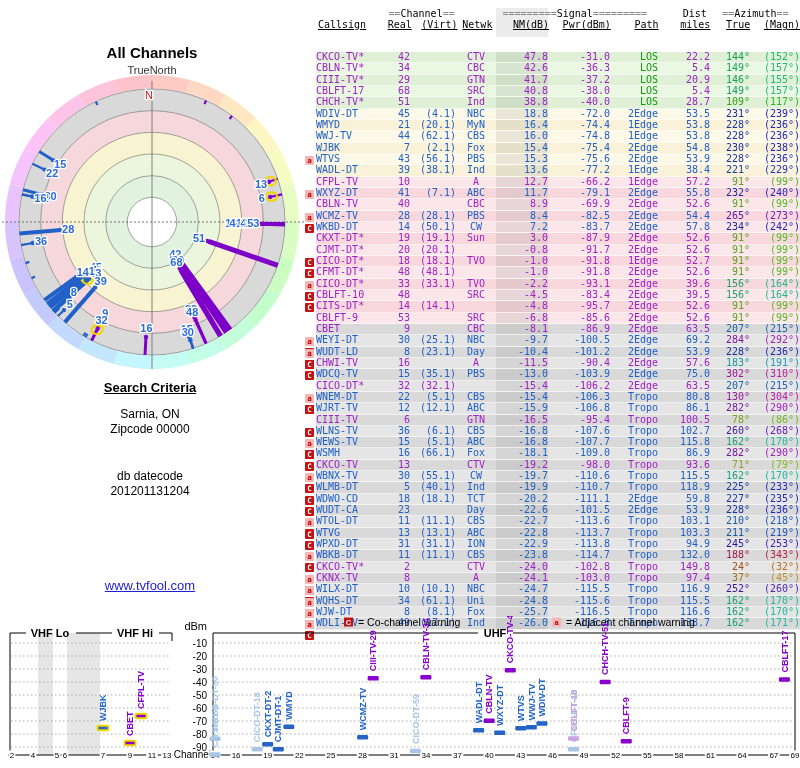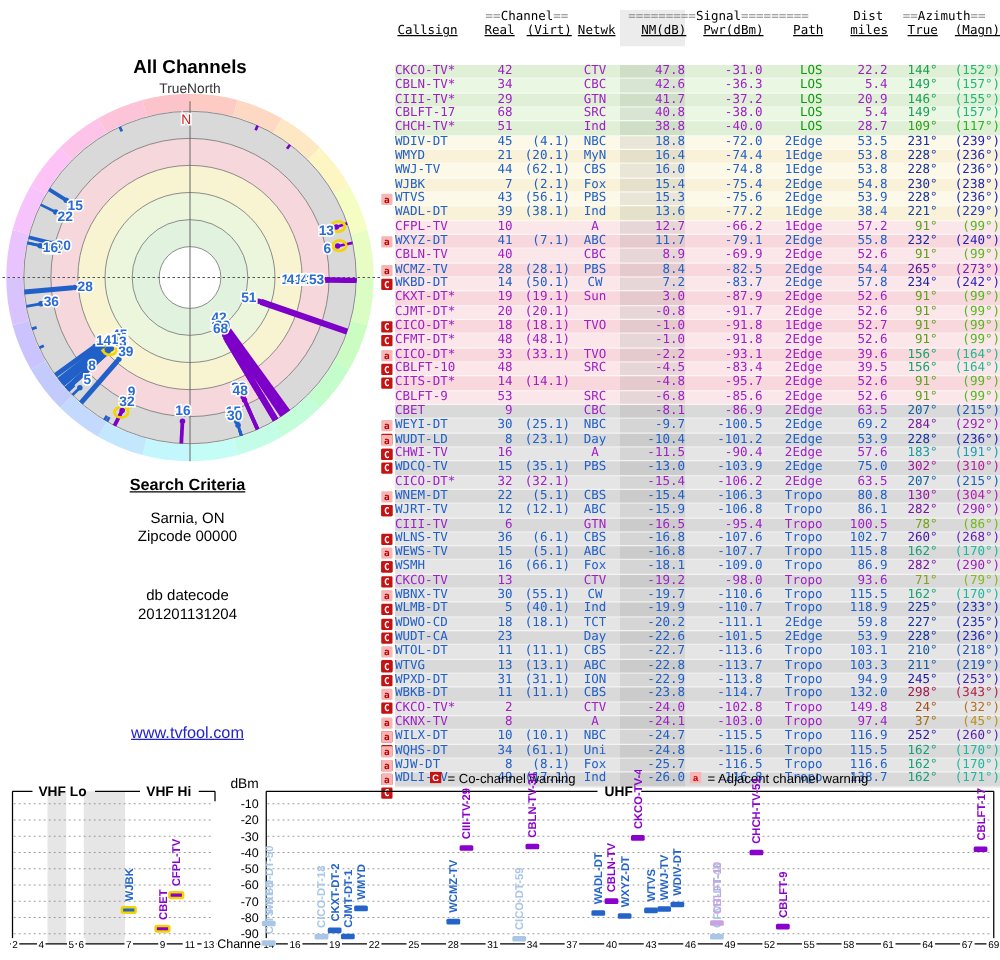--- a/index.html
+++ b/index.html
@@ -933,21 +933,21 @@
         <span class="c0"><span class="bdg ba">a</span><span class="bdg bc">C</span></span>
         <span class="rc tk dk">
           <span class="c1 us">WBKB-DT</span>
           <span class="c2 us">11</span>
           <span class="c3 us">(11.1)</span>
           <span class="c4 us">CBS</span>
           <span class="c5 nmc us">-23.8</span>
           <span class="c6 us">-114.7</span>
           <span class="c7 us">Tropo</span>
           <span class="c8 us">132.0</span>
-          <span class="c9" style="color:hsl(335,75%,36%)">298°</span>
+          <span class="c9" style="color:hsl(335,75%,36%)">188°</span>
           <span class="c10" style="color:hsl(343,72%,42%)">(343°)</span>
         </span>
       </div>
       <div class="row">
         <span class="c0"></span>
         <span class="rc tk lt">
           <span class="c1 ca">CKCO-TV*</span>
           <span class="c2 ca">2</span>
           <span class="c3 ca"></span>
           <span class="c4 ca">CTV</span>

